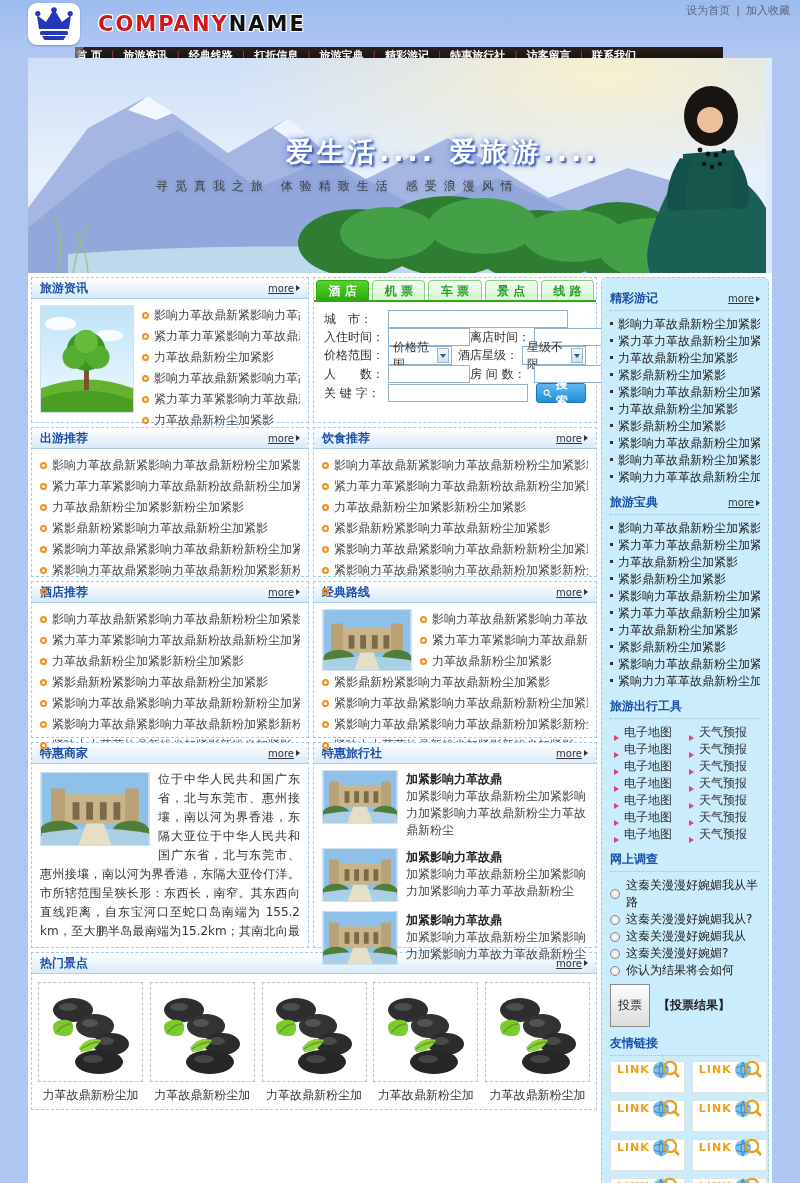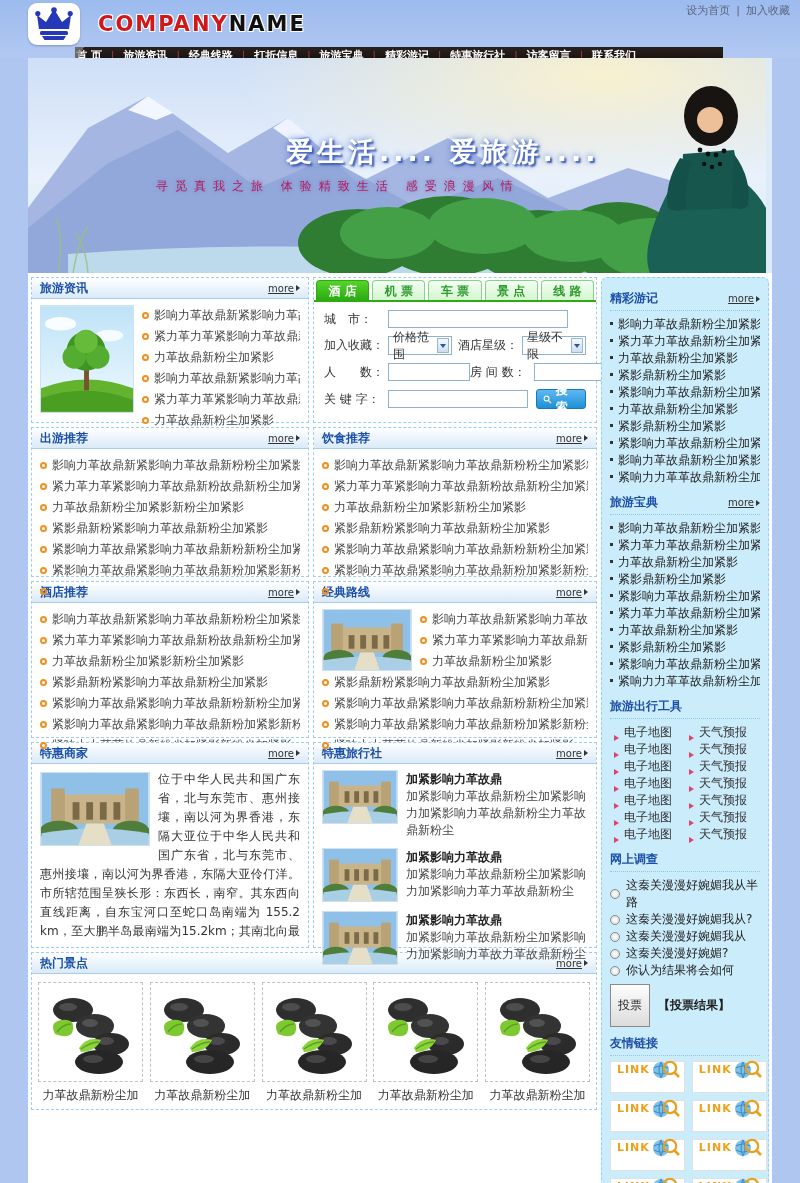--- a/index.html
+++ b/index.html
@@ -32,21 +32,21 @@
   .nav a { color:#fff; font-size:11px; font-weight:bold; padding:0 9px; white-space:nowrap; }
   .nav .nsep { color:#b04040; font-size:10px; }
 
   .wrap { width:744px; margin:0 auto; }
 
   
   .banner { position:relative; height:215px; overflow:hidden; background:#dcebfa; }
   .banner svg { display:block; }
   .bn-title { position:absolute; left:258px; top:76px; color:#fff; font-size:27px; font-weight:bold;
     letter-spacing:4px; text-shadow:0 0 6px #4d6fd0, 2px 2px 2px #3a55a8; }
-  .bn-sub { position:absolute; left:128px; top:120px; color:#be185d; font-size:12px;
+  .bn-sub { position:absolute; left:128px; top:120px; color:#404040; font-size:12px;
     letter-spacing:7px; text-shadow:0 0 4px #6a86c8; }
 
   
   .main { background:#fff; padding:4px 3px; display:flex; gap:4px; }
   .colset { width:566px; }
   .prow { display:flex; gap:4px; margin-bottom:4px; }
 
   .panel { background:#fff; border:1px dashed #9ecdf0; }
   .p1 { width:278px; } .p2 { width:284px; }
   .panel-hd { height:21px; display:flex; align-items:center; justify-content:space-between;
@@ -66,21 +66,21 @@
   .news-img { flex:0 0 auto; border:1px solid #cfe0ee; }
   .news-list { flex:1; min-width:0; }
 
   
   .tabs { display:flex; gap:3px; padding:2px 2px 0 2px; background:#fff; }
   .tab { flex:1; text-align:center; height:20px; line-height:20px; font-weight:bold; font-size:12px;
     color:#2d9a2d; background:linear-gradient(#f2fff2,#d4f5cf); border:1px solid #86d286;
     border-bottom:none; border-radius:4px 4px 0 0; }
   .tab.active { background:linear-gradient(#55d42a,#2cab12); color:#fff; border-color:#2cab12; }
   .sform { padding:8px 10px 6px 10px; border-top:2px solid #2cab12; }
-  .frow { display:flex; align-items:center; margin-bottom:8px; }
+  .frow { display:flex; align-items:center; margin-bottom:0; }
   .flabel { width:64px; color:#333; flex:0 0 auto; }
   .fin { height:18px; border:1px solid #8fb2cf; background:#fff; font-size:12px; padding:0 3px; }
   .in-lg { width:180px; } .in-sm { width:82px; }
   .fsel { width:86px; height:19px; border:1px solid #8fb2cf; background:#fff; display:flex;
     align-items:center; justify-content:space-between; padding:0 2px 0 4px; color:#333; }
   .selarr { width:13px; height:15px; background:linear-gradient(#f4f8fc,#cfdef0); border:1px solid #9ab6d2;
     display:flex; align-items:center; justify-content:center; }
   .selarr i { width:0; height:0; border-top:4px solid #2a5a90; border-left:3px solid transparent; border-right:3px solid transparent; }
   .gap8 { width:8px; } 
   .searchbtn { height:20px; padding:0 10px 0 6px; margin-left:8px; color:#fff; font-weight:bold;
@@ -308,21 +308,28 @@
             <a class="tab">车 票</a>
             <a class="tab">景 点</a>
             <a class="tab">线 路</a>
           </div>
           <div class="sform">
             <div class="frow">
               <span class="flabel">城　市：</span>
               <input class="fin in-lg" style="">
             </div>
             <div class="frow">
-              <span class="flabel">加入收藏：</span>
+              <span class="flabel">入住时间：</span>
+              <input class="fin in-sm" style="">
+                <span class="gap8"></span>
+              <span class="flabel">离店时间：</span>
+              <input class="fin in-sm" style="">
+            </div>
+            <div class="frow">
+              <span class="flabel">价格范围：</span>
               <span class="fsel">
                   <span>价格范围</span>
                   <span class="selarr">
                     <i></i>
                   </span>
                 </span>
                 <span class="gap8"></span>
               <span class="flabel">酒店星级：</span>
               <span class="fsel">
                   <span>星级不限</span>

